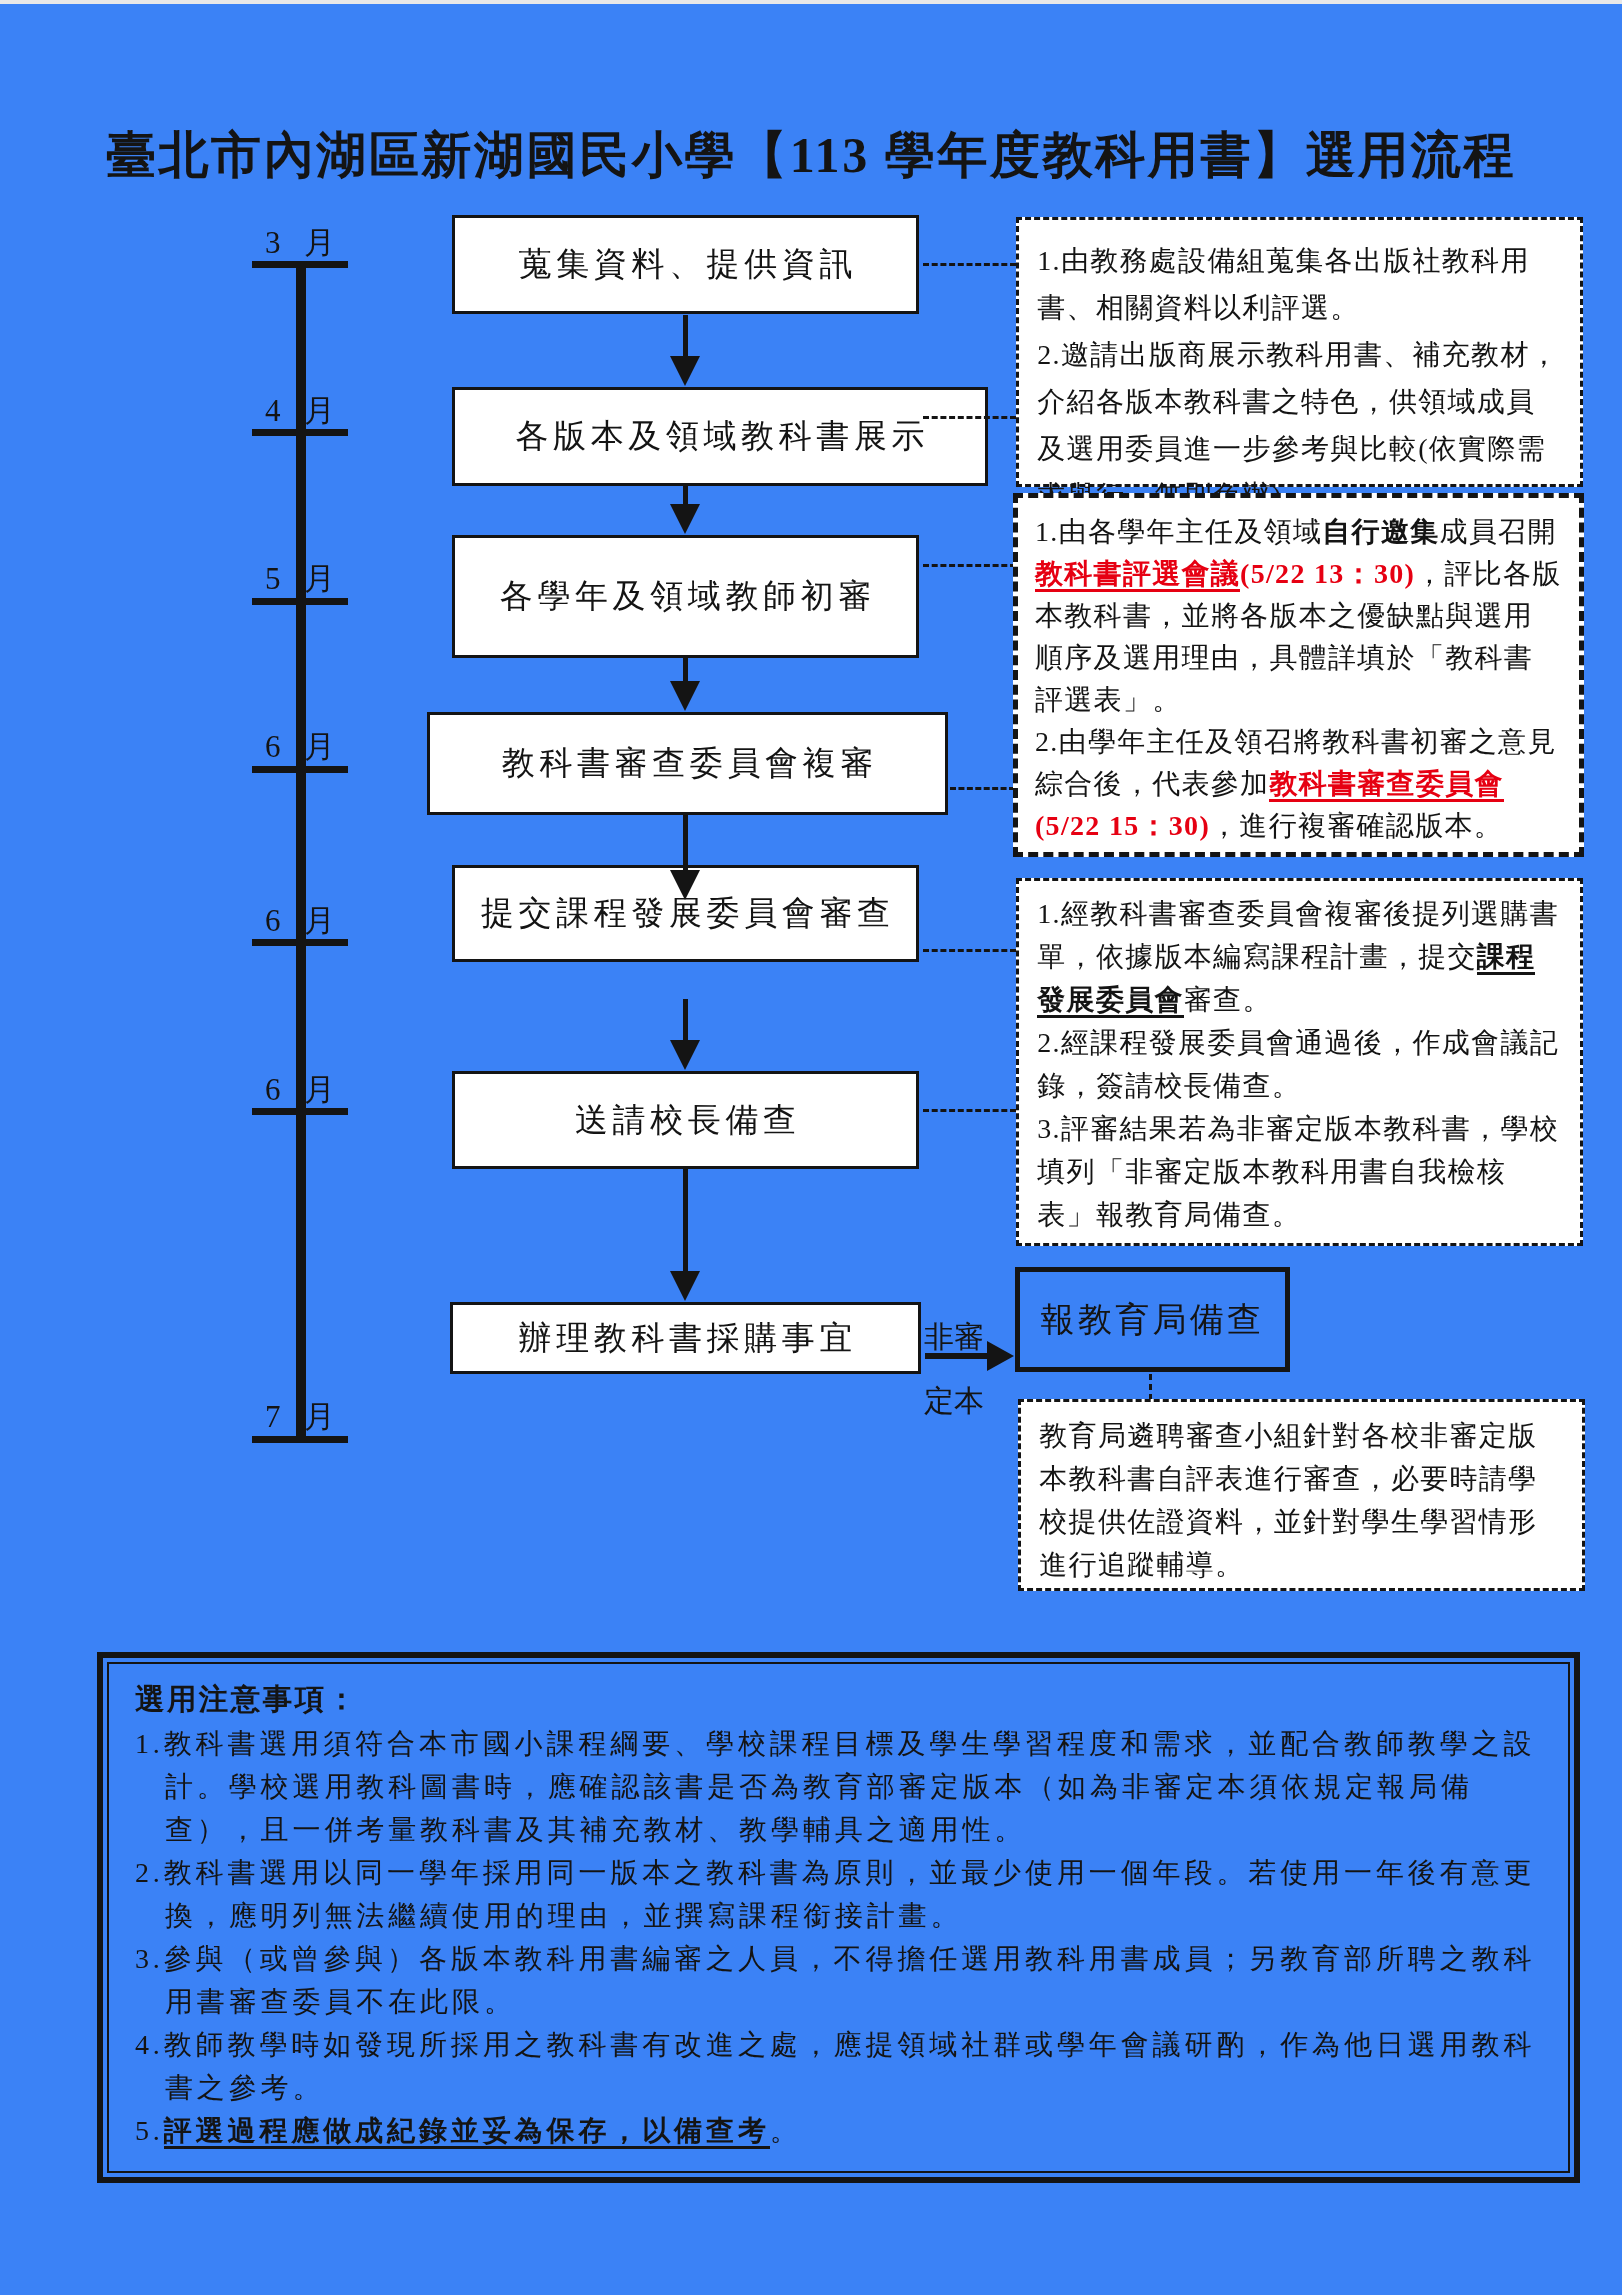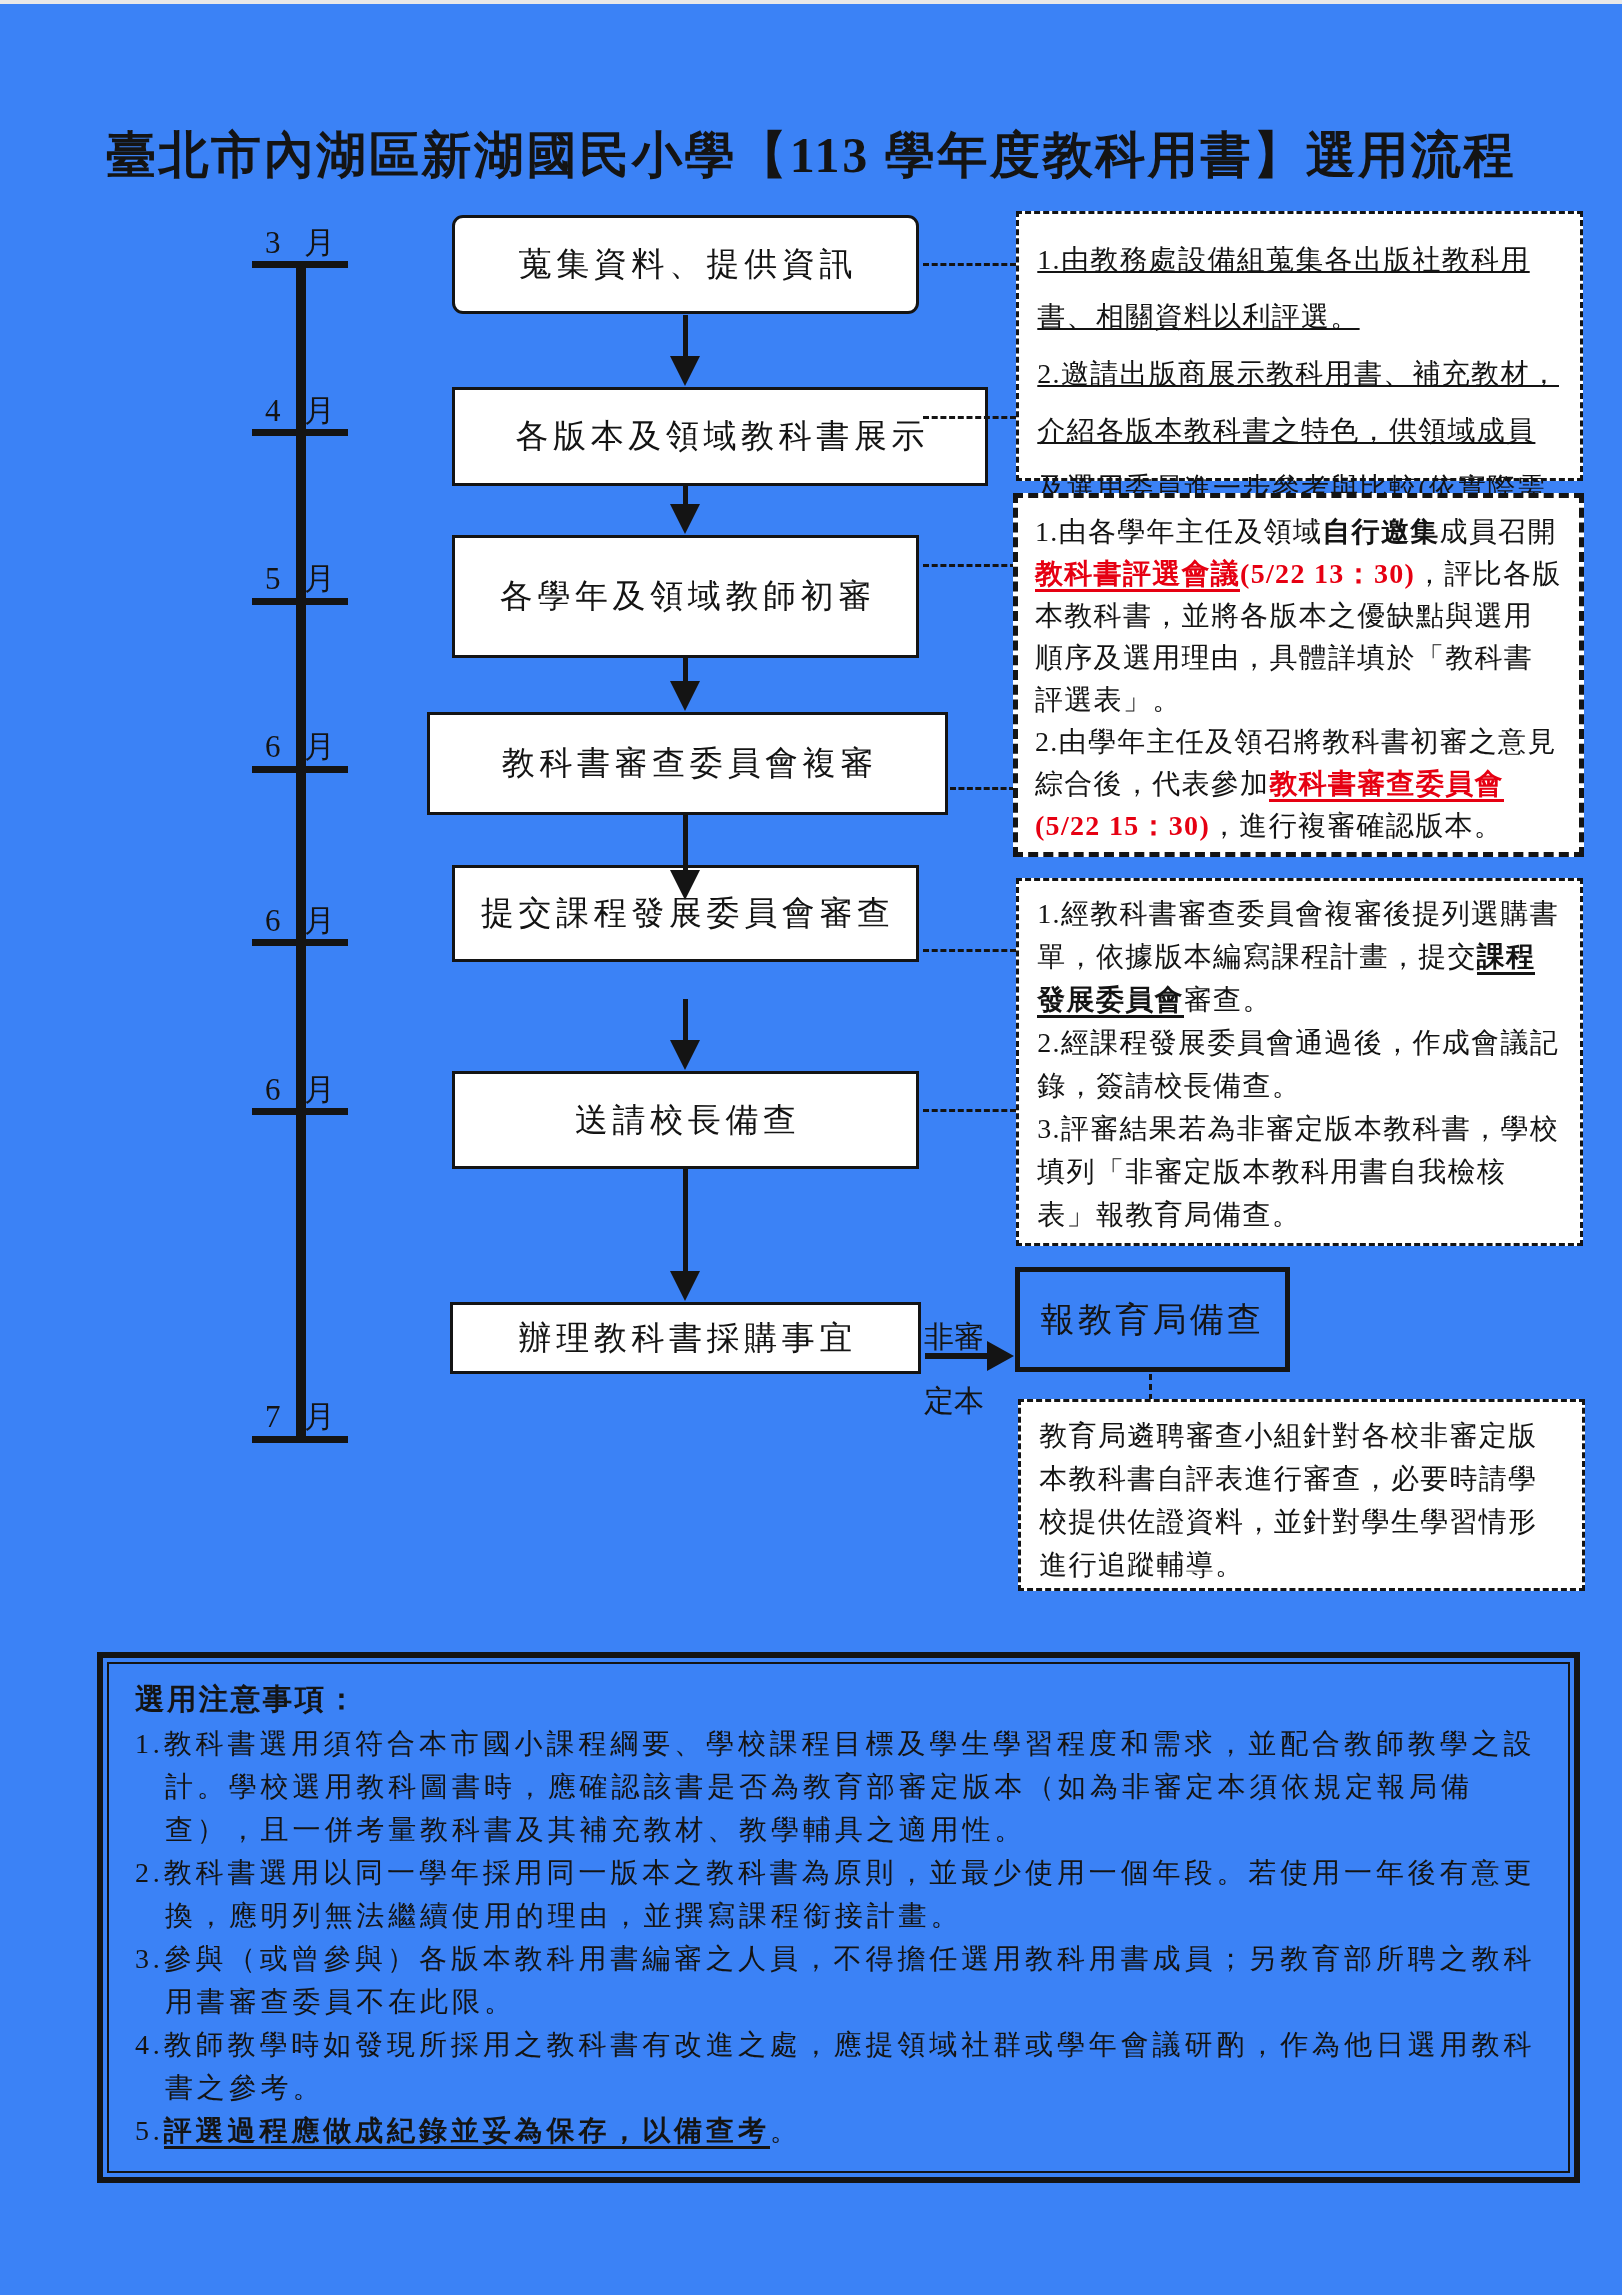--- a/index.html
+++ b/index.html
@@ -43,21 +43,21 @@
     font-size:34px; letter-spacing:3.3px; white-space:nowrap;
   }
   
   .dash-h { position:absolute; height:0; border-top:3.9px dashed #141414; }
   .dash-v { position:absolute; width:0; border-left:3.9px dashed #141414; left:1149px; top:1370px; height:26px; }
   
   .ann {
     position:absolute; box-sizing:border-box; border:3.3px dashed #141414; background:#fff;
     font-size:28px; letter-spacing:1.3px; text-align:left;
   }
-  .ann-a { left:1016px; top:207px;  width:567px; height:270px; padding:17px 18.3px; line-height:57px;text-decoration:underline; }
+  .ann-a { left:1016px; top:213px;  width:567px; height:270px; padding:17px 18.3px; line-height:47px; }
   .ann-b { left:1013px; top:489px;  width:571px; height:364px; padding:13px 17px; line-height:42px; border-width:5.9px; }
   .ann-c { left:1016px; top:874px; width:567px; height:368px; padding:10.5px 18.3px; line-height:43px; }
   .ann-d { left:1018px; top:1395px; width:567px; height:192px; padding:11.8px 18.3px; line-height:43px; }
   .ann-item { margin:0; }
   
   .b   { font-weight:bold; }
   .bu  { font-weight:bold; border-bottom:3.3px solid #141414; }
   .rb  { font-weight:bold; color:#e60012; }
   .rbu { font-weight:bold; color:#e60012; border-bottom:3.3px solid #e60012; }
   
@@ -82,21 +82,21 @@
   <div class="tick" style="top:1104px"></div>
   <div class="tick" style="top:1432px"></div>
   <div class="month" style="top:218px">3 月</div>
   <div class="month" style="top:386px">4 月</div>
   <div class="month" style="top:554px">5 月</div>
   <div class="month" style="top:722px">6 月</div>
   <div class="month" style="top:896px">6 月</div>
   <div class="month" style="top:1065px">6 月</div>
   <div class="month" style="top:1392px">7 月</div>
 
-  <div class="fbox" style="left:452px; top:211px;  width:467px; height:99px;border-radius:11px;">蒐集資料、提供資訊</div>
+  <div class="fbox" style="left:452px; top:211px;  width:467px; height:99px;">蒐集資料、提供資訊</div>
   <div class="fbox" style="left:452px; top:383px;  width:536px; height:99px;">各版本及領域教科書展示</div>
   <div class="fbox" style="left:452px; top:531px;  width:467px; height:123px;">各學年及領域教師初審</div>
   <div class="fbox" style="left:427px; top:708px; width:521px; height:103px;">教科書審查委員會複審</div>
   <div class="fbox" style="left:452px; top:861px; width:467px; height:97px;">提交課程發展委員會審查</div>
   <div class="fbox" style="left:452px; top:1067px; width:467px; height:98px;">送請校長備查</div>
   <div class="fbox" style="left:450px; top:1298px; width:471px; height:72px;">辦理教科書採購事宜</div>
 
   <div class="varrow" style="top:311px;  height:42px;"></div>
   <div class="varrow" style="top:482px;  height:19px;"></div>
   <div class="varrow" style="top:654px; height:23.6px;"></div>

